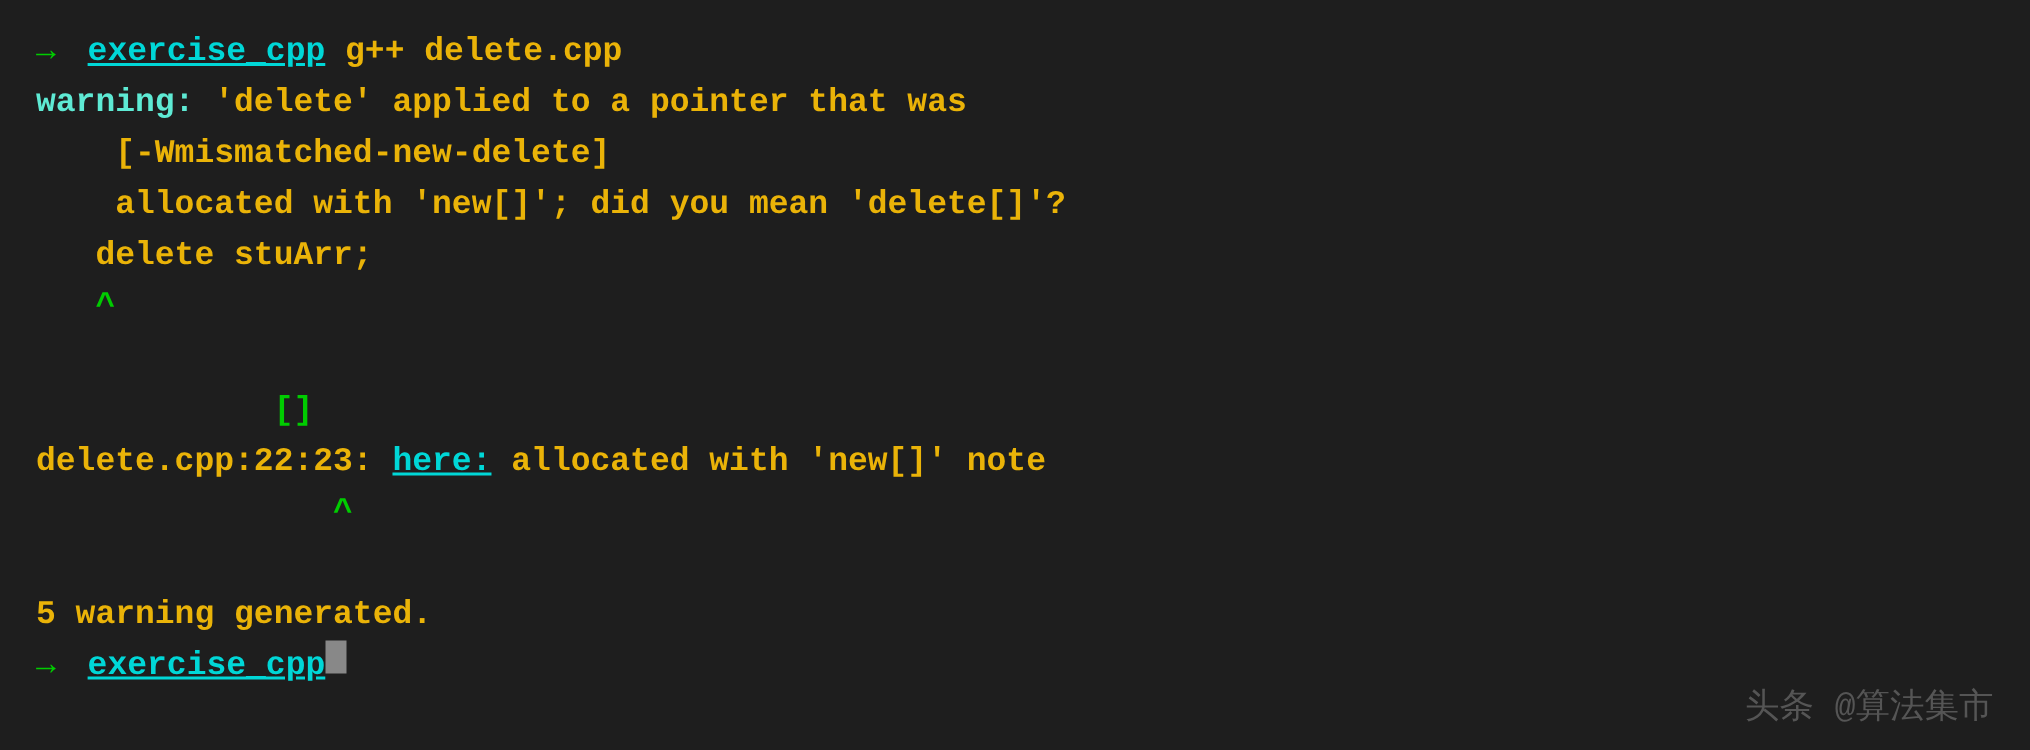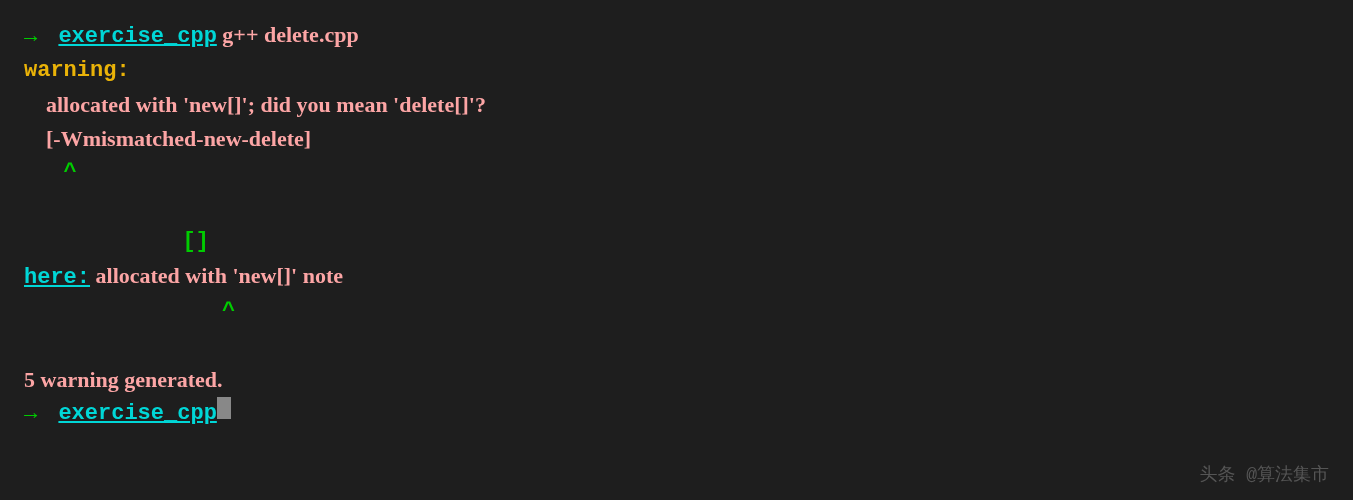--- a/index.html
+++ b/index.html
@@ -22,73 +22,76 @@
     }
 
     .line {
       display: flex;
       align-items: baseline;
       white-space: pre;
       line-height: 1.55;
     }
 
     .cyan { color: #00d7d7; text-decoration: underline; }
-    .magenta { color: #eab308; }
+    .magenta { color: #5eead4; }
     .green { color: #00cc00; }
-    .white { color: #fca5a5; font-family: Liberation Serif, serif; }
+    .white { color: #eab308; }
 
     .arrow {
       color: #00cc00;
       margin-right: 8px;
     }
 
     .cursor {
       display: inline-block;
       width: 14px;
       height: 22px;
       background-color: #888888;
       vertical-align: text-bottom;
     }
 
     .watermark {
       position: absolute;
       bottom: 14px;
       right: 24px;
       color: #555555;
-      font-size: 18px;
+      font-size: 23px;
       font-weight: normal;
     }
   </style>
 </head>
 <body>
 
 <div>
   <div class="line">
     <span class="green arrow">→ </span><span class="cyan">exercise_cpp</span><span class="white"> g++ delete.cpp</span>
   </div>
   <div class="line">
-    <span class="magenta">warning:</span>
+    <span class="magenta">warning:</span><span class="white"> 'delete' applied to a pointer that was</span>
+  </div>
+  <div class="line">
+    <span class="white">    [-Wmismatched-new-delete]</span>
   </div>
   <div class="line">
     <span class="white">    allocated with 'new[]'; did you mean 'delete[]'?</span>
   </div>
   <div class="line">
-    <span class="white">    [-Wmismatched-new-delete]</span>
+    <span class="white">   delete stuArr;</span>
   </div>
   <div class="line">
     <span class="green">   ^</span>
   </div>
   <div class="line">
     <span> </span>
   </div>
   <div class="line">
     <span class="green">            []</span>
   </div>
   <div class="line">
-    <span class="cyan">here:</span><span class="white"> allocated with 'new[]' note</span>
+    <span class="white">delete.cpp:22:23: </span><span class="cyan">here:</span><span class="white"> allocated with 'new[]' note</span>
   </div>
   <div class="line">
     <span class="green">               ^</span>
   </div>
   <div class="line">
     <span> </span>
   </div>
   <div class="line">
     <span class="white">5 warning generated.</span>
   </div>

